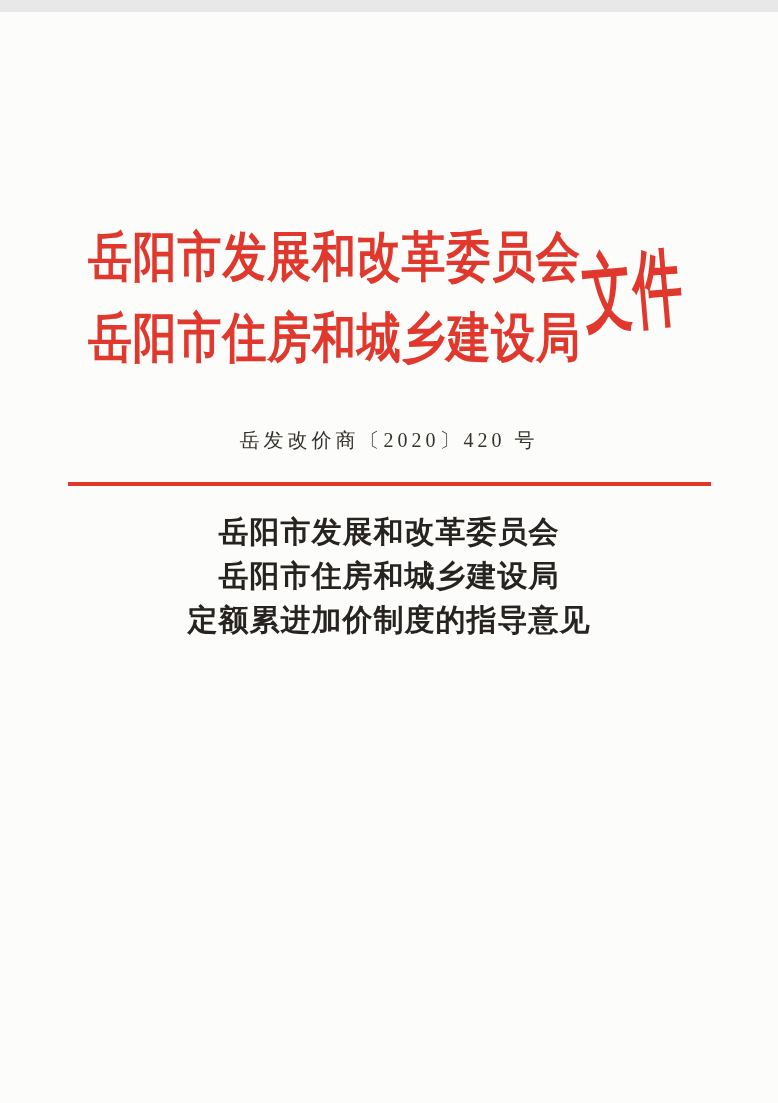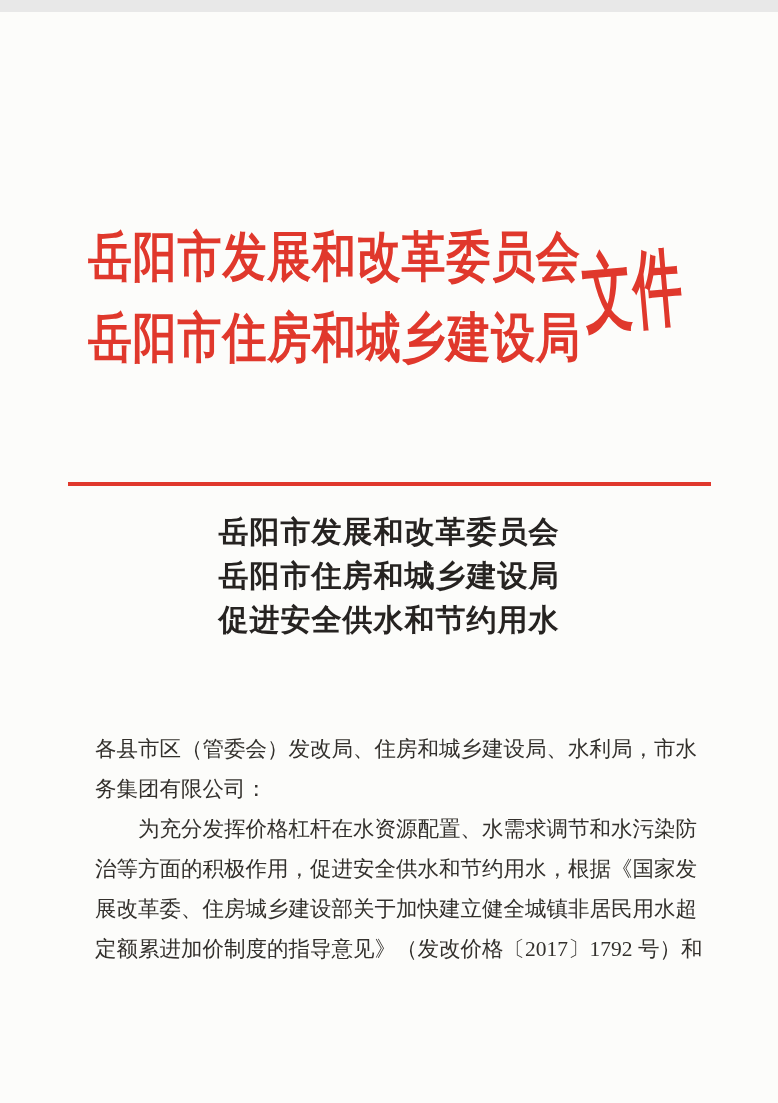--- a/index.html
+++ b/index.html
@@ -121,31 +121,24 @@
 <div class="page" style="background: rgb(252, 252, 250);">
 
   <header class="letterhead">
     <div class="org-names" style="color: rgb(224, 56, 44);">
       <div class="org-line">岳阳市发展和改革委员会</div>
       <div class="org-line">岳阳市住房和城乡建设局</div>
     </div>
     <div class="doc-word" style="color: rgb(224, 56, 44);">文件</div>
   </header>
 
+  <div class="doc-number">岳发改价商〔2020〕420 号</div>
 
   <hr class="red-divider" style="background: rgb(224, 56, 44);">
 
   <h1 class="doc-title">
     <span class="title-line">岳阳市发展和改革委员会</span>
     <span class="title-line">岳阳市住房和城乡建设局</span>
-    <span class="title-line">促进安全供水和节约用水</span>
+    <span class="title-line">定额累进加价制度的指导意见</span>
   </h1>
 
-  <main class="doc-body" style="color: rgb(51, 48, 44);">
-    <p class="body-line">各县市区（管委会）发改局、住房和城乡建设局、水利局，市水</p>
-    <p class="body-line no-stretch">务集团有限公司：</p>
-    <p class="body-line indent">为充分发挥价格杠杆在水资源配置、水需求调节和水污染防</p>
-    <p class="body-line">治等方面的积极作用，促进安全供水和节约用水，根据《国家发</p>
-    <p class="body-line">展改革委、住房城乡建设部关于加快建立健全城镇非居民用水超</p>
-    <p class="body-line">定额累进加价制度的指导意见》（发改价格〔2017〕1792 号）和</p>
-  </main>
 
 </div>
 
 </body></html>

